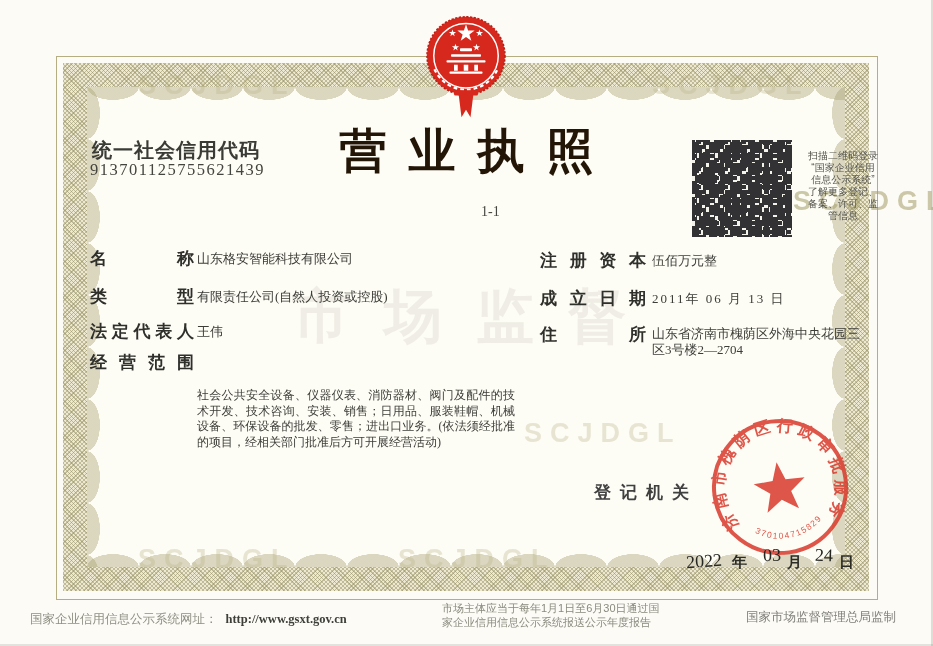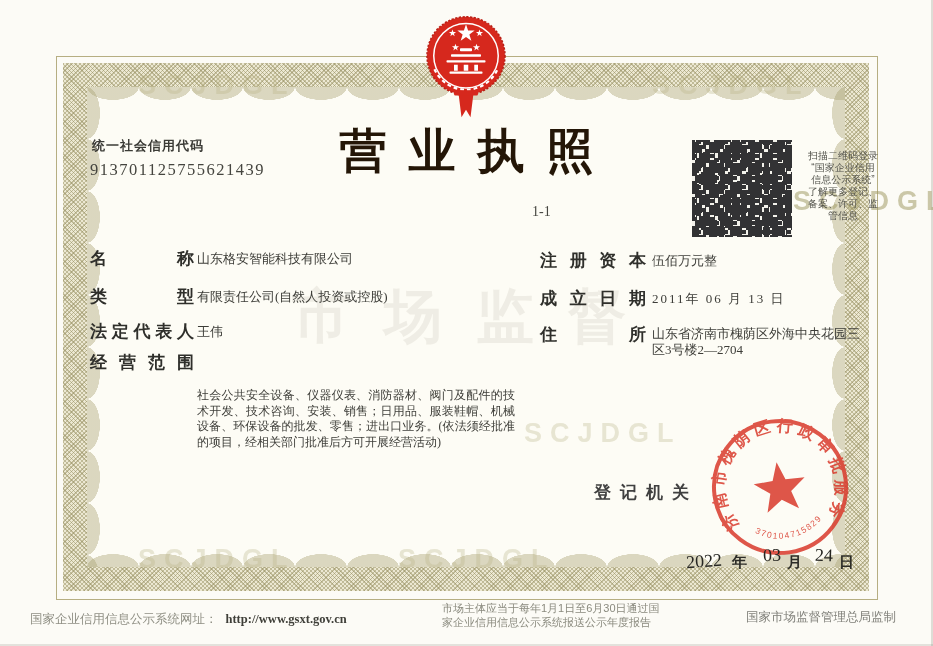--- a/index.html
+++ b/index.html
@@ -30,26 +30,26 @@
     background:radial-gradient(ellipse 13px 26px at 0 50%, rgba(167,160,111,.40) 0 98%, transparent 100%);
     background-size:13px 52px;background-repeat:repeat-y;}
   .sc-right{right:0;top:0;bottom:0;width:13px;
     background:radial-gradient(ellipse 13px 26px at 100% 50%, rgba(167,160,111,.40) 0 98%, transparent 100%);
     background-size:13px 52px;background-repeat:repeat-y;}
   
   .wm{position:absolute;font-weight:bold;font-size:27px;letter-spacing:8px;color:rgba(183,177,128,.30);z-index:2;}
   .wm.strong{color:rgba(163,156,103,.55);}
   .wm-big{position:absolute;font-weight:bold;font-size:58px;letter-spacing:34px;color:rgba(125,120,100,.11);z-index:2;white-space:nowrap;}
   
-  .credit-label{position:absolute;left:92px;top:137px;font-size:13px;font-weight:bold;letter-spacing:1px;color:#3b3b36;z-index:4;}
+  .credit-label{position:absolute;left:92px;top:137px;font-size:20px;font-weight:bold;letter-spacing:1px;color:#3b3b36;z-index:4;}
   .credit-code{position:absolute;left:90px;top:160px;font-size:16.5px;letter-spacing:1.5px;color:#45453f;font-family:"Liberation Serif",serif;z-index:4;}
   .doc-title{position:absolute;left:0;right:0;top:120px;text-align:center;font-size:47px;font-weight:800;
     letter-spacing:22px;text-indent:22px;color:#241607;z-index:4;font-family:"Liberation Sans",sans-serif;}
   .doc-subtitle{position:absolute;left:390px;top:198px;font-size:19px;letter-spacing:9px;color:#2c2c27;z-index:4;}
-  .doc-pageno{position:absolute;left:532px;top:204px;font-size:14px;color:#45453f;font-family:"Liberation Serif",serif;z-index:4;}
+  .doc-pageno{position:absolute;left:481px;top:204px;font-size:14px;color:#45453f;font-family:"Liberation Serif",serif;z-index:4;}
   
   .qr{position:absolute;left:692px;top:140px;width:100px;height:97px;z-index:4;
     background:
       repeating-conic-gradient(#17171a 0% 25%, transparent 0% 50%) 0 0/9px 9px,
       repeating-conic-gradient(transparent 0% 25%, #17171a 0% 50%) 3px 5px/15px 15px,
       repeating-conic-gradient(#17171a 0% 25%, transparent 0% 50%) 7px 2px/21px 21px,
       #f2f1ea;
     opacity:.88;}
   .qr-caption{position:absolute;left:801px;top:150px;width:84px;font-size:10px;line-height:12px;color:#53534c;z-index:4;text-align:center;}
   

